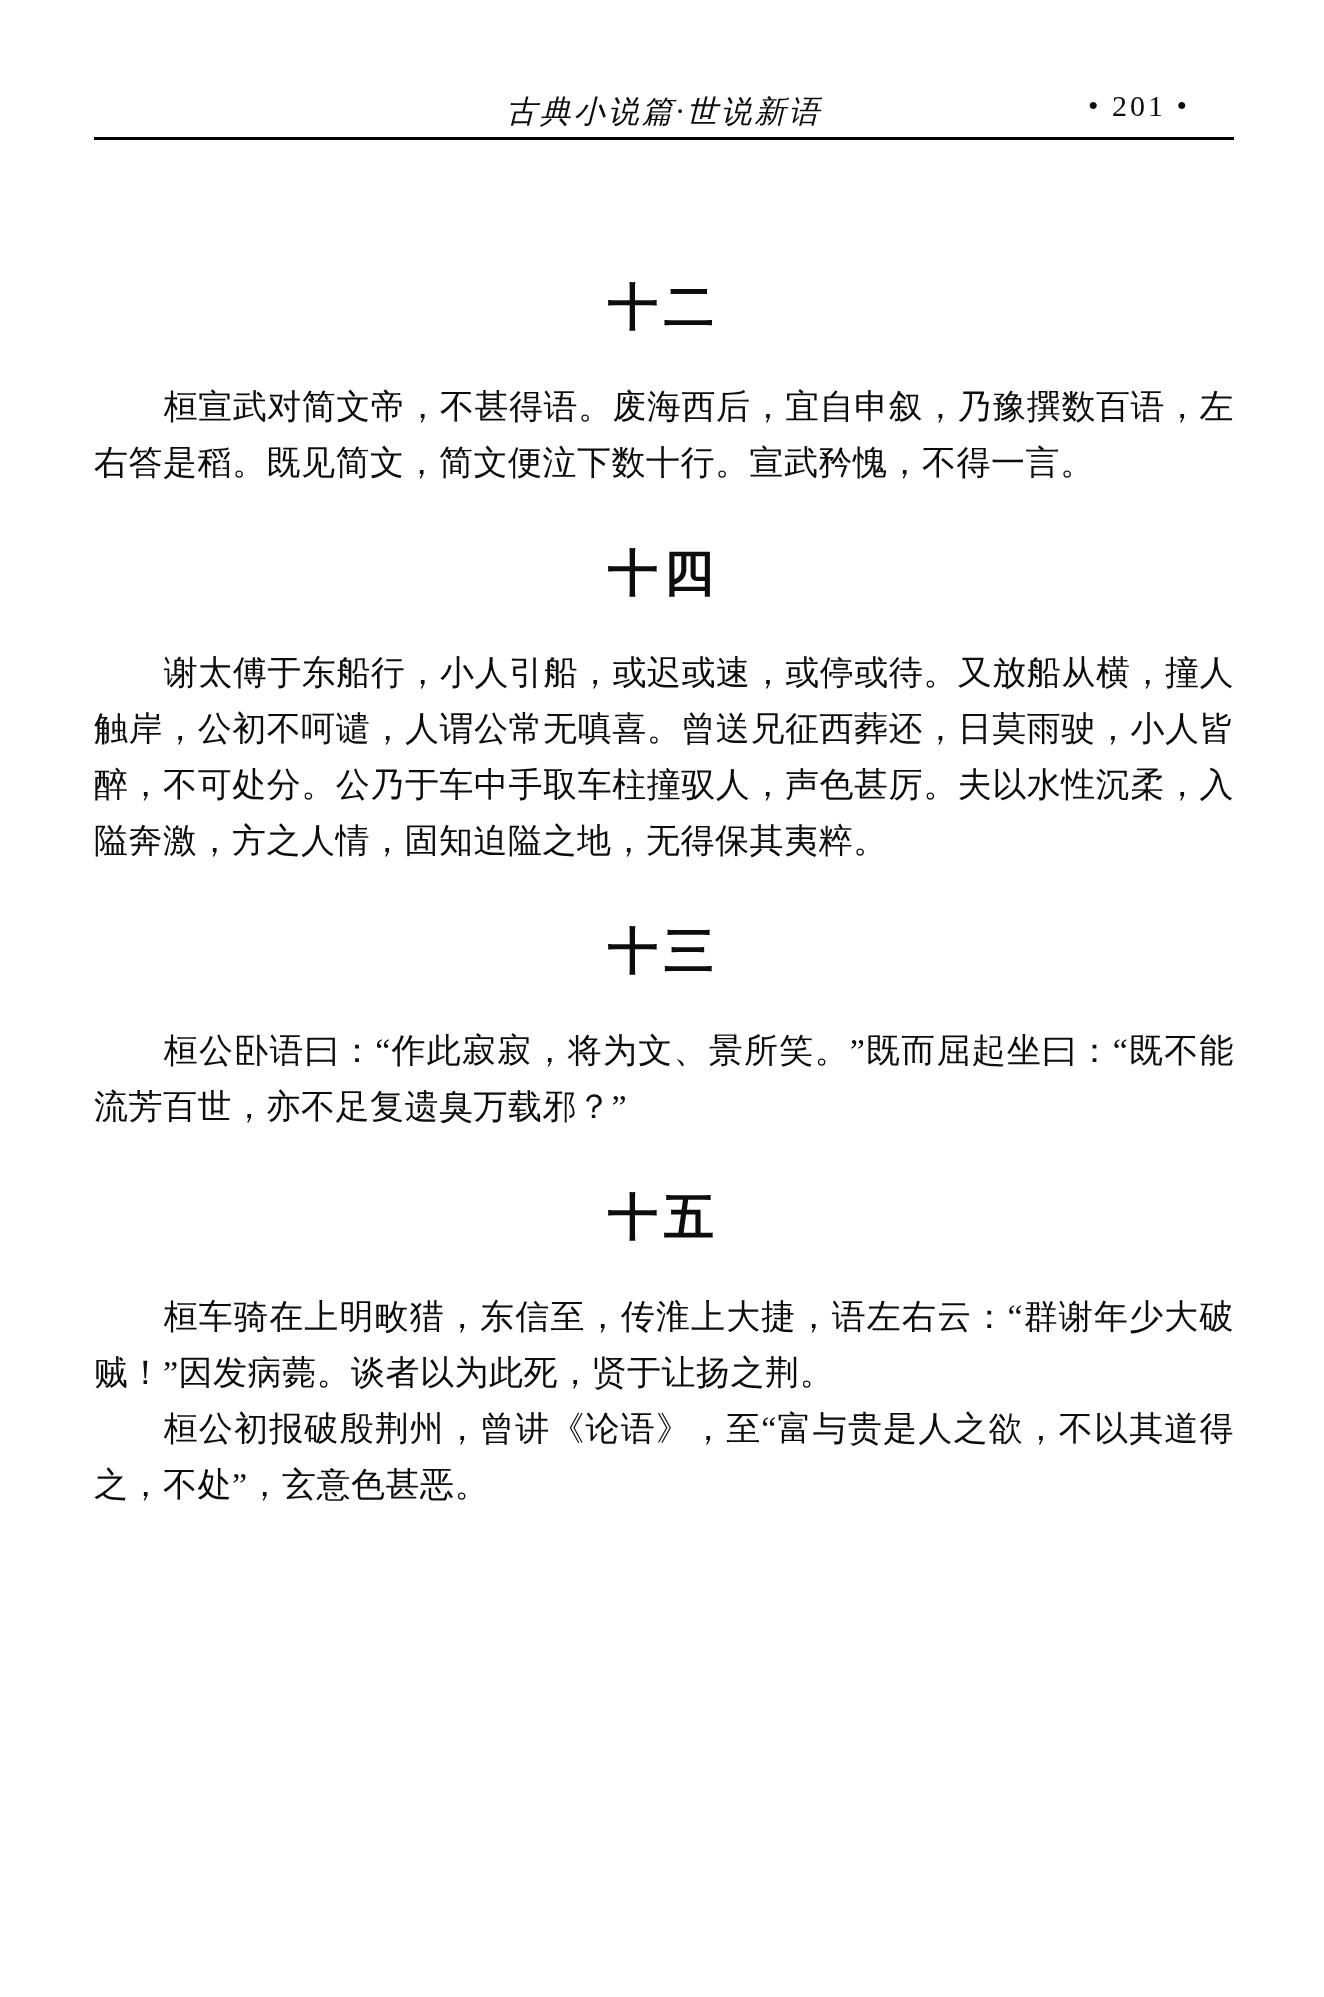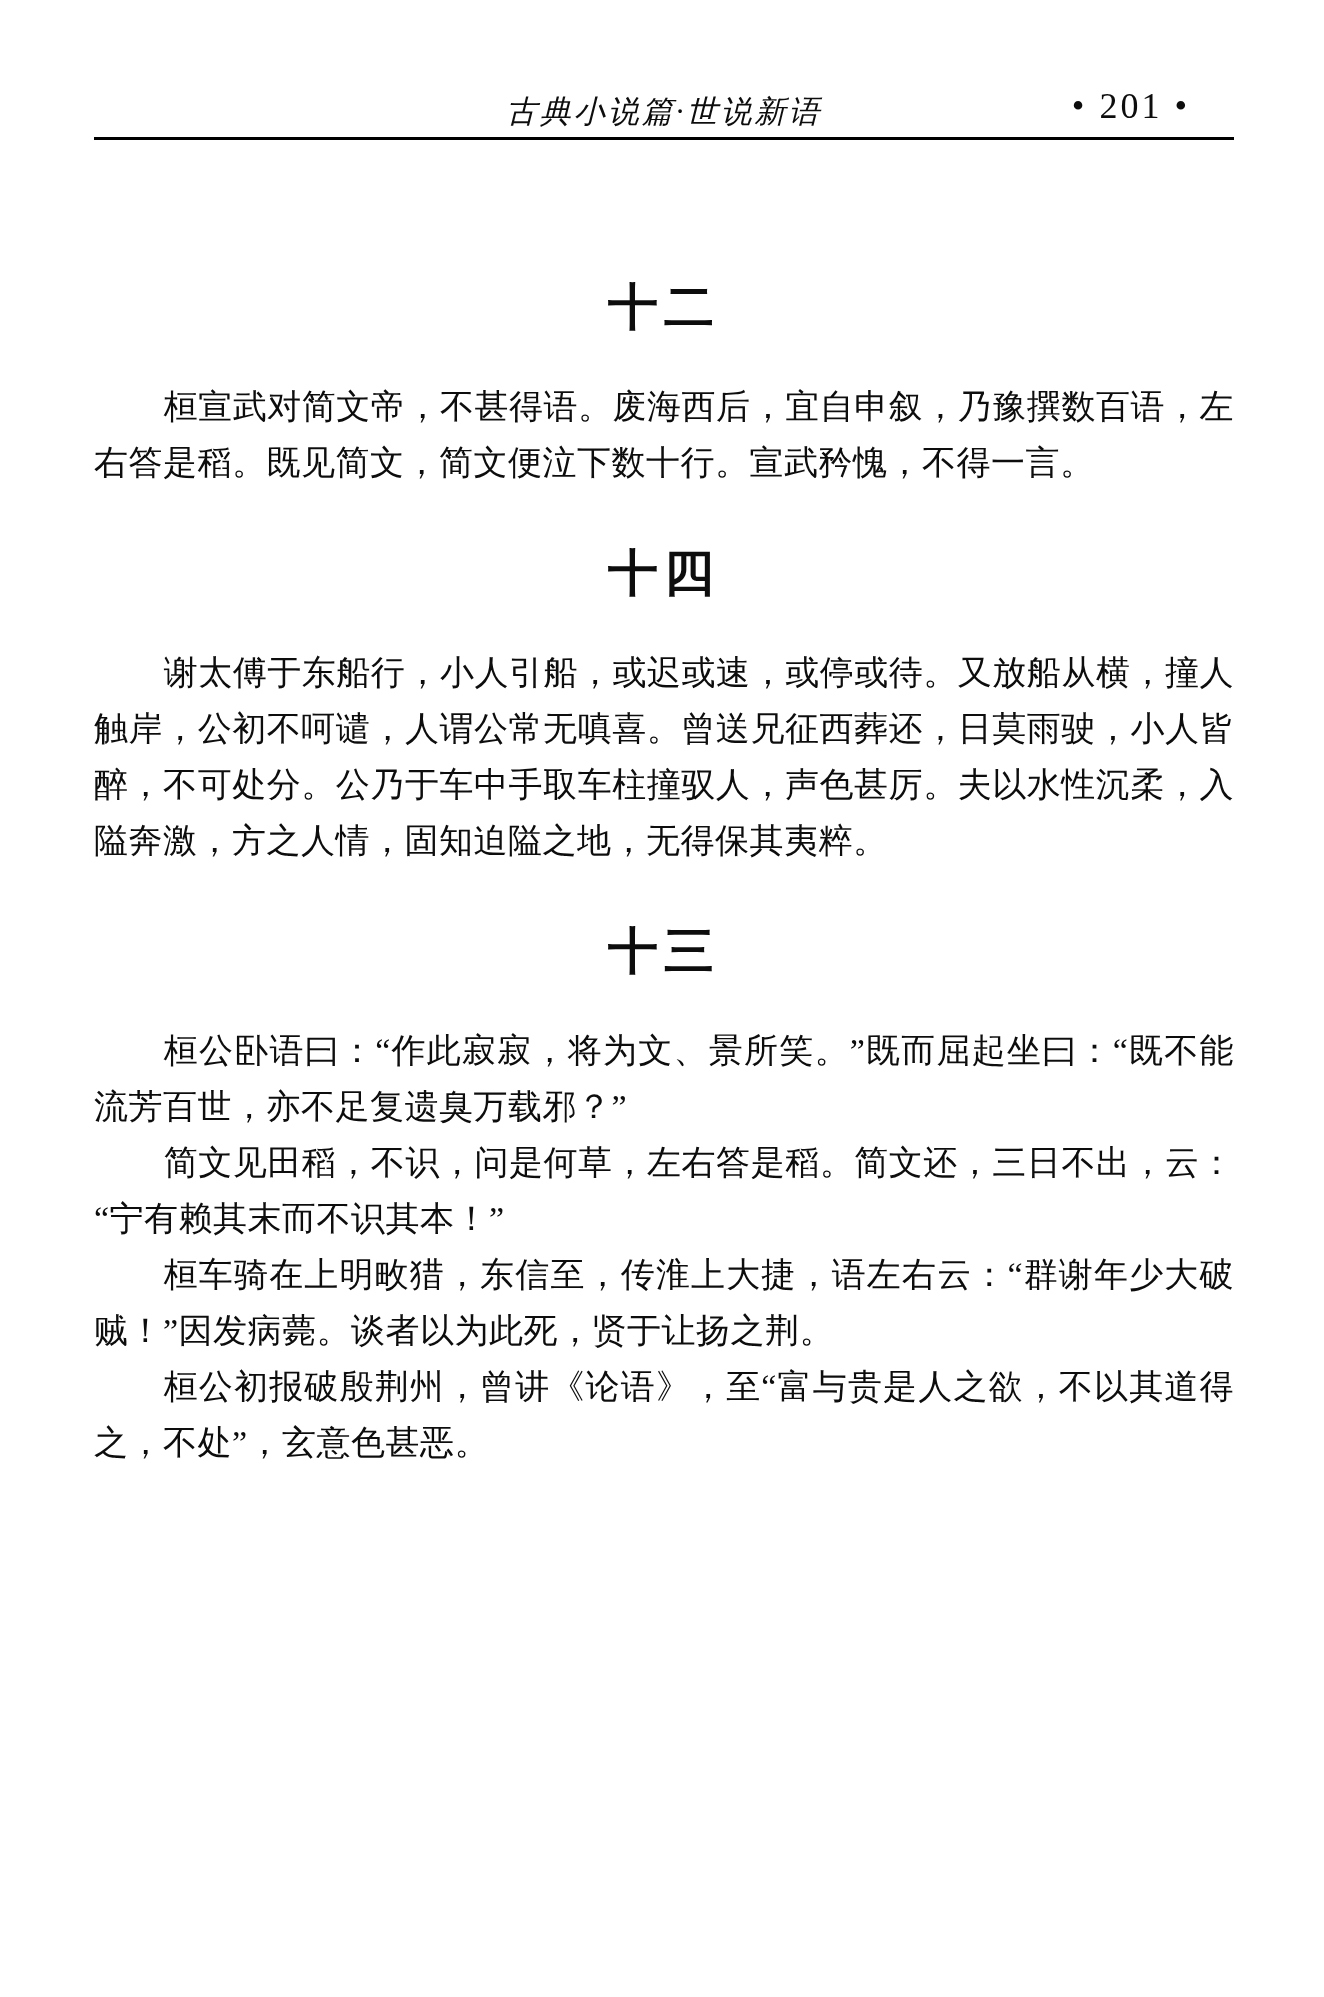--- a/index.html
+++ b/index.html
@@ -30,21 +30,21 @@
     text-align: center;
     font-size: 31px;
     letter-spacing: 3px;
     line-height: 40px;
     font-style: italic;
   }
   .page-number {
     position: absolute;
     right: 44px;
     top: 86px;
-    font-size: 36px;
+    font-size: 30px;
     line-height: 40px;
     letter-spacing: 3px;
     font-style: normal;
   }
   .header-rule {
     margin-top: 5px;
     border: none;
     border-top: 3px solid #000000;
     width: 100%;
   }
@@ -92,21 +92,21 @@
       <h2 class="section-heading">十四</h2>
       <p class="section-paragraph">谢太傅于东船行，小人引船，或迟或速，或停或待。又放船从横，撞人触岸，公初不呵谴，人谓公常无嗔喜。曾送兄征西葬还，日莫雨驶，小人皆醉，不可处分。公乃于车中手取车柱撞驭人，声色甚厉。夫以水性沉柔，入隘奔激，方之人情，固知迫隘之地，无得保其夷粹。</p>
     </section>
 
     <section class="section">
       <h2 class="section-heading">十三</h2>
       <p class="section-paragraph">桓公卧语曰：“作此寂寂，将为文、景所笑。”既而屈起坐曰：“既不能流芳百世，亦不足复遗臭万载邪？”</p>
     </section>
 
     <section class="section">
-      <p class="section-paragraph">简文见田稻，不识，问是何草，左右答是稻。简文还，三日不出，云：“宁有赖其末而不识其本！”</p>
+      <h2 class="section-heading">十五</h2>
     </section>
 
     <section class="section">
       <p class="section-paragraph">桓车骑在上明畋猎，东信至，传淮上大捷，语左右云：“群谢年少大破贼！”因发病薨。谈者以为此死，贤于让扬之荆。</p>
     </section>
 
     <section class="section">
       <p class="section-paragraph">桓公初报破殷荆州，曾讲《论语》，至“富与贵是人之欲，不以其道得之，不处”，玄意色甚恶。</p>
     </section>
 

